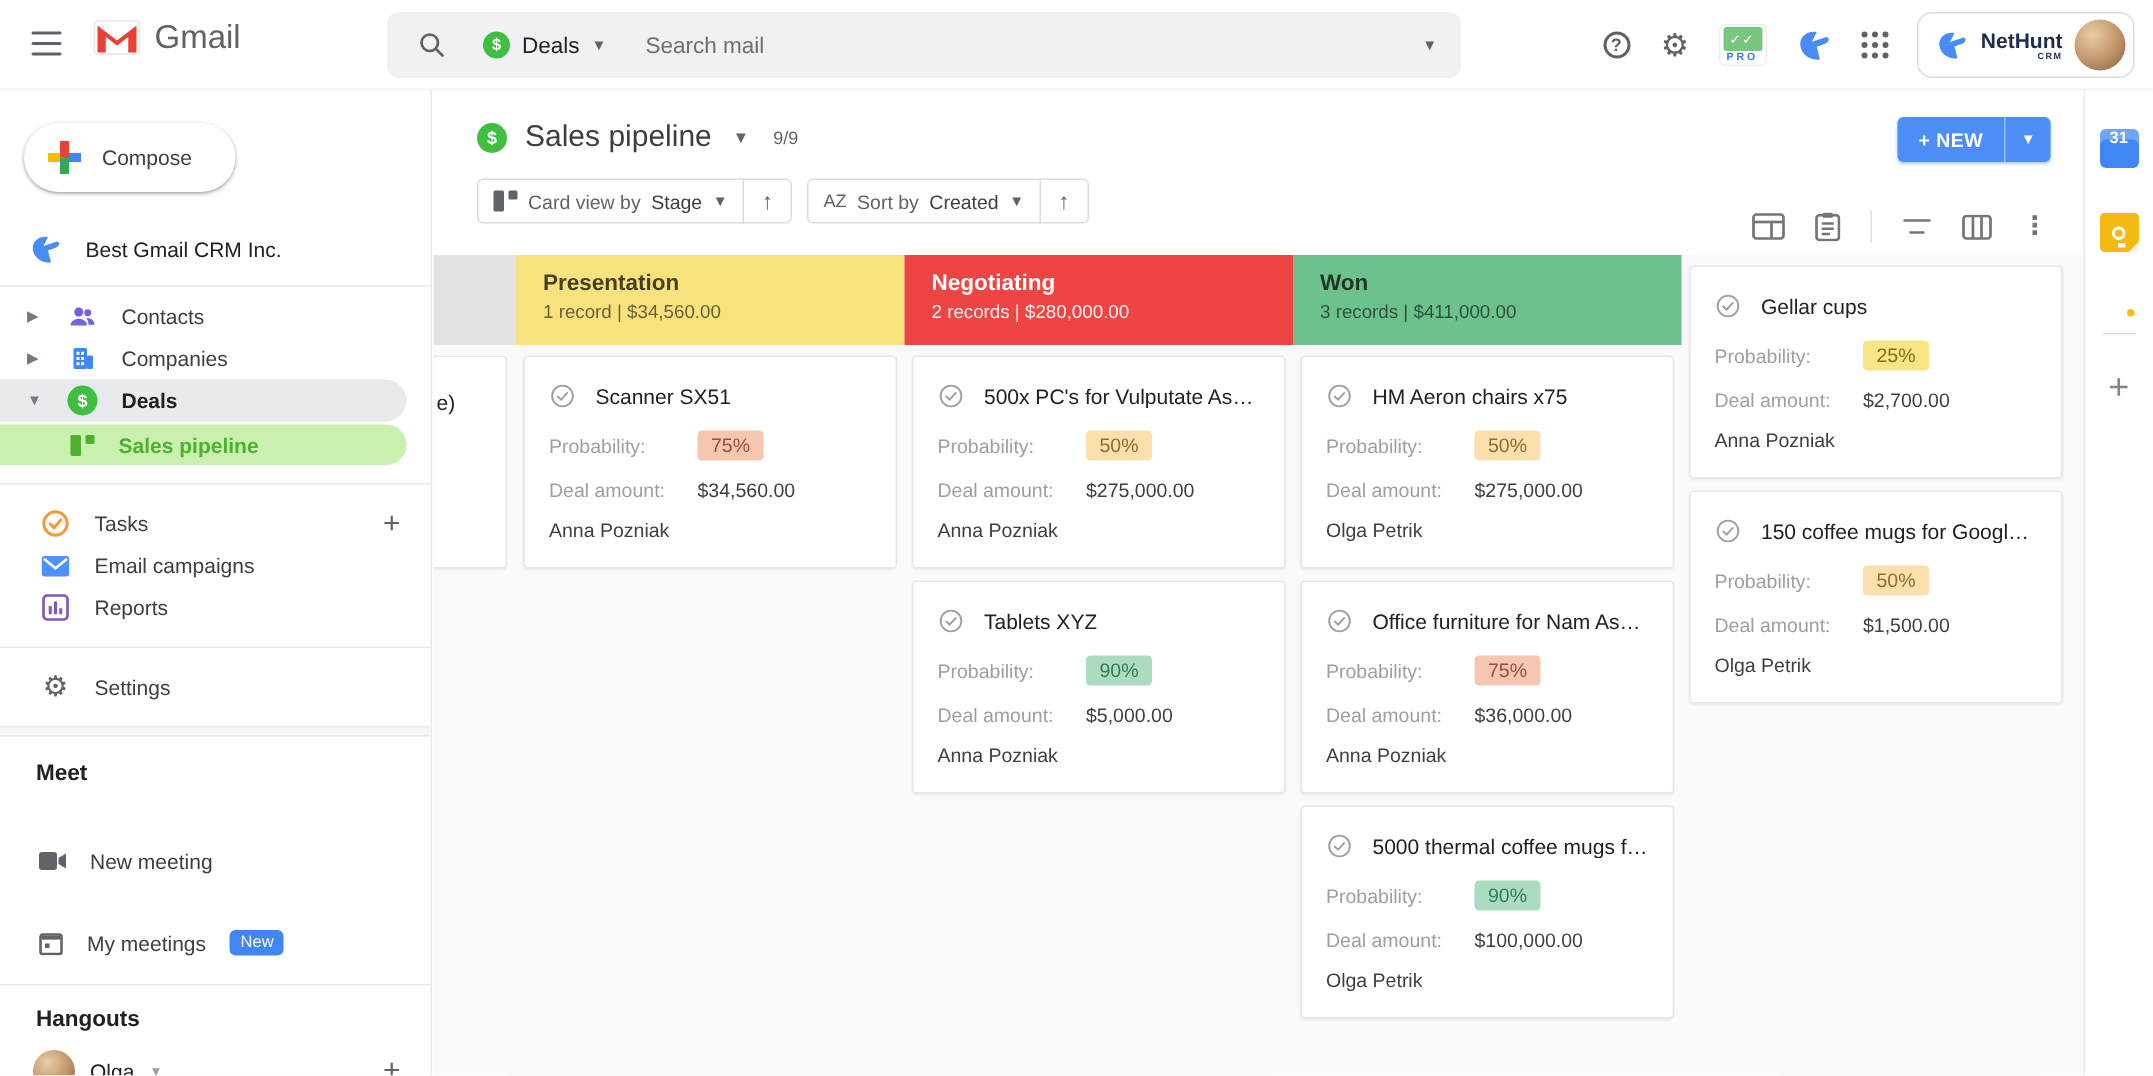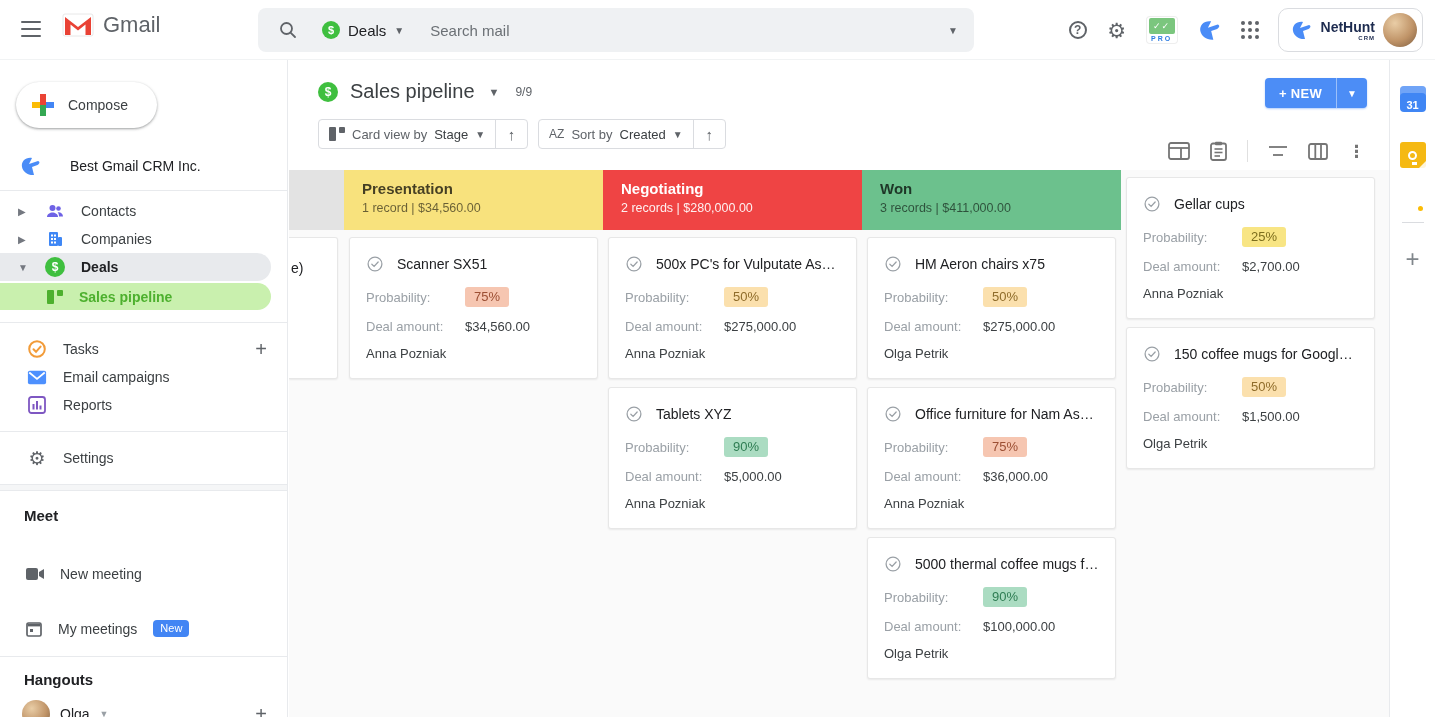--- a/index.html
+++ b/index.html
@@ -44,21 +44,21 @@
   
   .sidebar { position:absolute; top:60px; left:0; width:288px; bottom:0; background:#fff; border-right:1px solid #e8eaed; overflow:hidden; }
   .compose { margin:22px 0 0 16px; width:141px; height:46px; background:#fff; border-radius:23px; box-shadow:0 1px 3px rgba(60,64,67,.35), 0 1px 2px rgba(60,64,67,.2); display:flex; align-items:center; gap:14px; padding-left:16px; cursor:pointer; }
   .gplus { position:relative; width:22px; height:22px; }
   .gplus i { position:absolute; }
   .gplus .pt { left:8px; top:0; width:6px; height:11px; background:#ea4335; }
   .gplus .pb { left:8px; bottom:0; width:6px; height:11px; background:#34a853; }
   .gplus .pl { left:0; top:8px; width:11px; height:6px; background:#fbbc05; }
   .gplus .pr { right:0; top:8px; width:11px; height:6px; background:#4285f4; }
   .compose-label { font-size:14px; font-weight:500; color:#3c4043; }
-  .workspace { margin:26px 0 0 18px; display:flex; align-items:center; gap:28px; cursor:pointer; }
+  .workspace { margin:26px 0 0 18px; display:flex; align-items:center; gap:15px; cursor:pointer; }
   .workspace-label { font-size:14px; color:#202124; }
   .sdiv { border-top:1px solid #e8eaed; margin-top:12px; }
   .nav-row { height:28px; display:flex; align-items:center; font-size:14px; color:#3c4043; cursor:pointer; padding-left:18px; position:relative; }
   .twisty { width:26px; font-size:10px; color:#747880; }
   .nav-ic { width:22px; height:22px; margin-right:15px; display:flex; align-items:center; justify-content:center; flex:none; }
   .nav-label { white-space:nowrap; }
   .row-deals { background:#e8eaed; border-radius:0 16px 16px 0; margin-right:16px; font-weight:bold; color:#202124; }
   .row-pipeline { background:#c9f0ae; border-radius:0 16px 16px 0; margin-right:16px; font-weight:bold; color:#4db02e; padding-left:44px; height:27px; margin-top:2px; }
   .row-pipeline .nav-ic { margin-right:13px; }
   .kanban { position:relative; width:16px; height:14px; }
@@ -123,21 +123,21 @@
   .card-val { color:#3c4043; }
   .card-owner { font-size:13px; color:#3c4043; margin-top:2px; }
   .col-partial { width:55px; flex:none; }
   .col-partial .col-head { background:#e3e3e3; }
   .partial-card { position:relative; margin:7px 6px 0 0; height:142px; background:#fff; border:1px solid #e7e7e7; border-left:none; border-radius:0 3px 3px 0; box-shadow:0 1px 2px rgba(0,0,0,.07); overflow:hidden; cursor:pointer; }
   .partial-frag { position:absolute; left:2px; top:22px; font-size:14px; color:#202124; }
 
   
   .rail { position:absolute; top:60px; right:0; width:46px; bottom:0; background:#fff; border-left:1px solid #e8eaed; display:flex; flex-direction:column; align-items:center; padding-top:26px; }
   .rail-ic { margin-bottom:30px; cursor:pointer; }
-  .cal-ic { width:26px; height:26px; border-radius:4px; background:#4086f4; color:#fff; font-size:11px; font-weight:bold; display:flex; align-items:flex-end; justify-content:center; padding-bottom:1px; box-shadow:inset 0 7px 0 #higher; }
+  .cal-ic { width:26px; height:26px; border-radius:4px; background:#4086f4; color:#fff; font-size:11px; font-weight:bold; display:flex; align-items:flex-end; justify-content:center; padding-bottom:14px; box-shadow:inset 0 7px 0 #higher; }
   .cal-ic { box-shadow:inset 0 7px 0 rgba(255,255,255,.25); }
   .keep-ic { position:relative; width:26px; height:26px; background:#f5b913; border-radius:3px; display:flex; align-items:center; justify-content:center; }
   .keep-ic .corner { position:absolute; right:0; bottom:0; width:0; height:0; border-left:7px solid transparent; border-bottom:7px solid #fff; opacity:.85; }
   .bulb { width:9px; height:9px; border:2px solid #fff; border-radius:50%; position:relative; }
   .bulb:after { content:""; position:absolute; left:2px; top:9px; width:5px; height:3px; background:#fff; }
   .gtasks-ic { width:26px; height:26px; border-radius:50%; background:#2e6cf6; position:relative; }
   .gtasks-ic .stroke { position:absolute; left:7px; top:11px; width:14px; height:3px; background:#fff; border-radius:2px; transform:rotate(-45deg); }
   .gtasks-ic .dot { position:absolute; left:5px; top:8px; width:5px; height:5px; border-radius:50%; background:#fbbc05; }
   .rail-div { width:22px; border-top:1px solid #dadce0; margin:-6px 0 22px; }
   .rail-plus { font-size:24px; font-weight:300; color:#80868b; cursor:pointer; }

